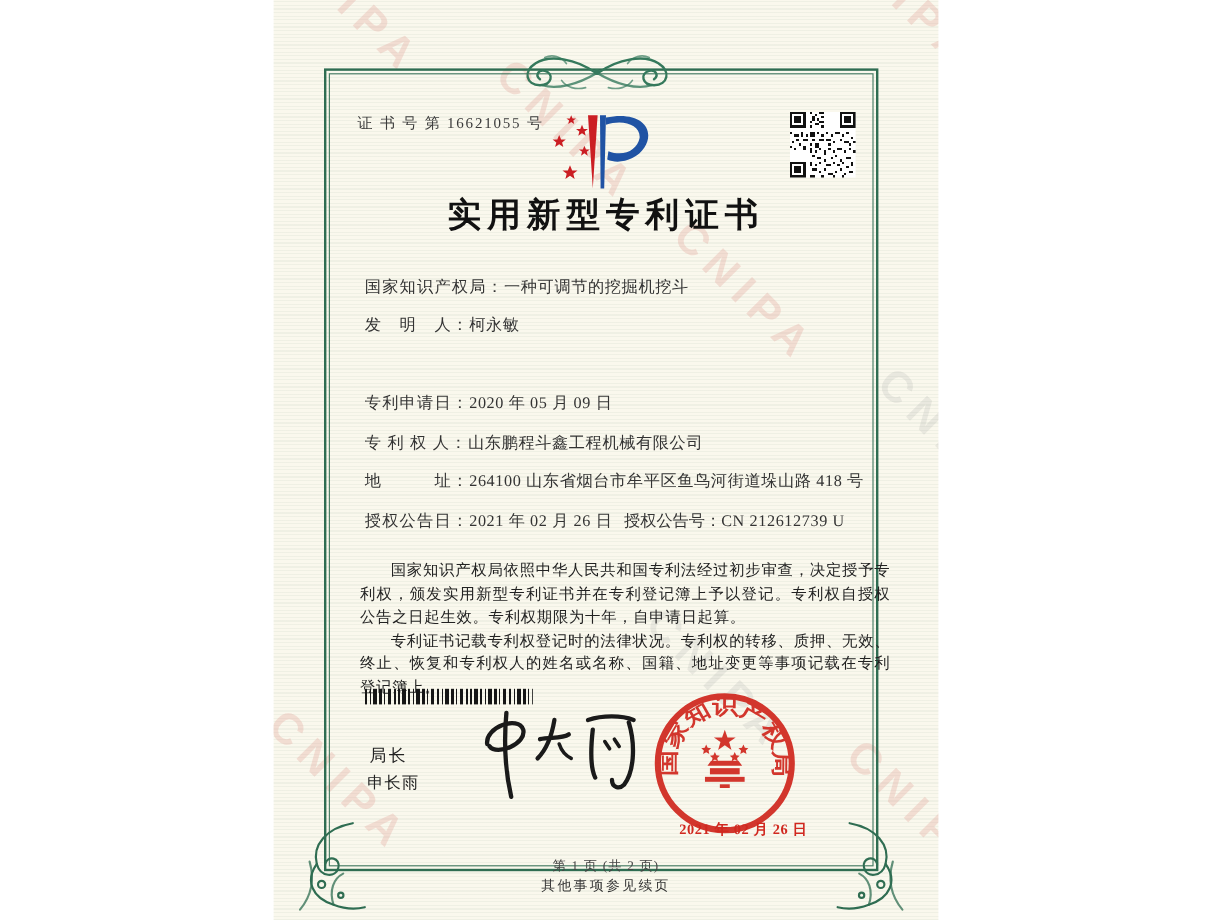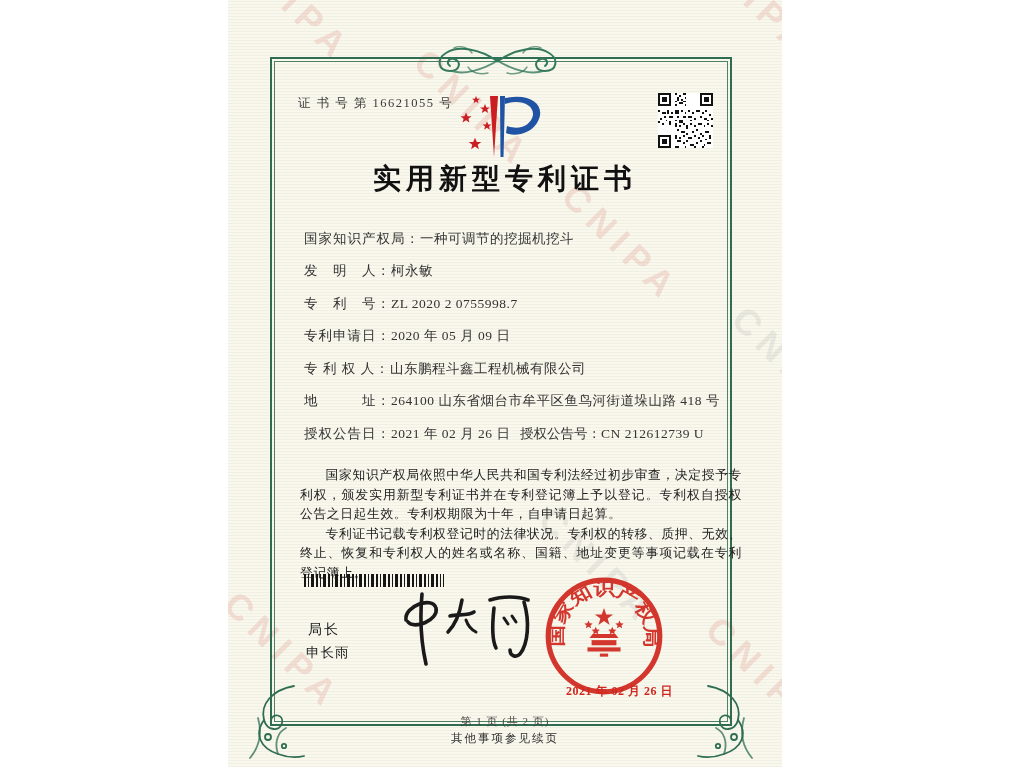--- a/index.html
+++ b/index.html
@@ -132,23 +132,20 @@
     </svg>
 
     <div class="title">实用新型专利证书</div>
 
     <div class="row" style="top:230px;">
       <span class="flabel">国家知识产权局：</span><span class="fvalue">一种可调节的挖掘机挖斗</span>
     </div>
     <div class="row" style="top:262px;">
       <span class="flabel">发　明　人：</span><span class="fvalue">柯永敏</span>
     </div>
-    <div class="row" style="top:295px;">
-      <span class="flabel">专　利　号：</span><span class="fvalue">ZL 2020 2 0755998.7</span>
-    </div>
     <div class="row" style="top:327px;">
       <span class="flabel">专利申请日：</span><span class="fvalue">2020 年 05 月 09 日</span>
     </div>
     <div class="row" style="top:360px;">
       <span class="flabel">专 利 权 人：</span><span class="fvalue">山东鹏程斗鑫工程机械有限公司</span>
     </div>
     <div class="row" style="top:392px;">
       <span class="flabel">地　　　址：</span><span class="fvalue">264100 山东省烟台市牟平区鱼鸟河街道垛山路 418 号</span>
     </div>
     <div class="row" style="top:425px;width:440px;">

